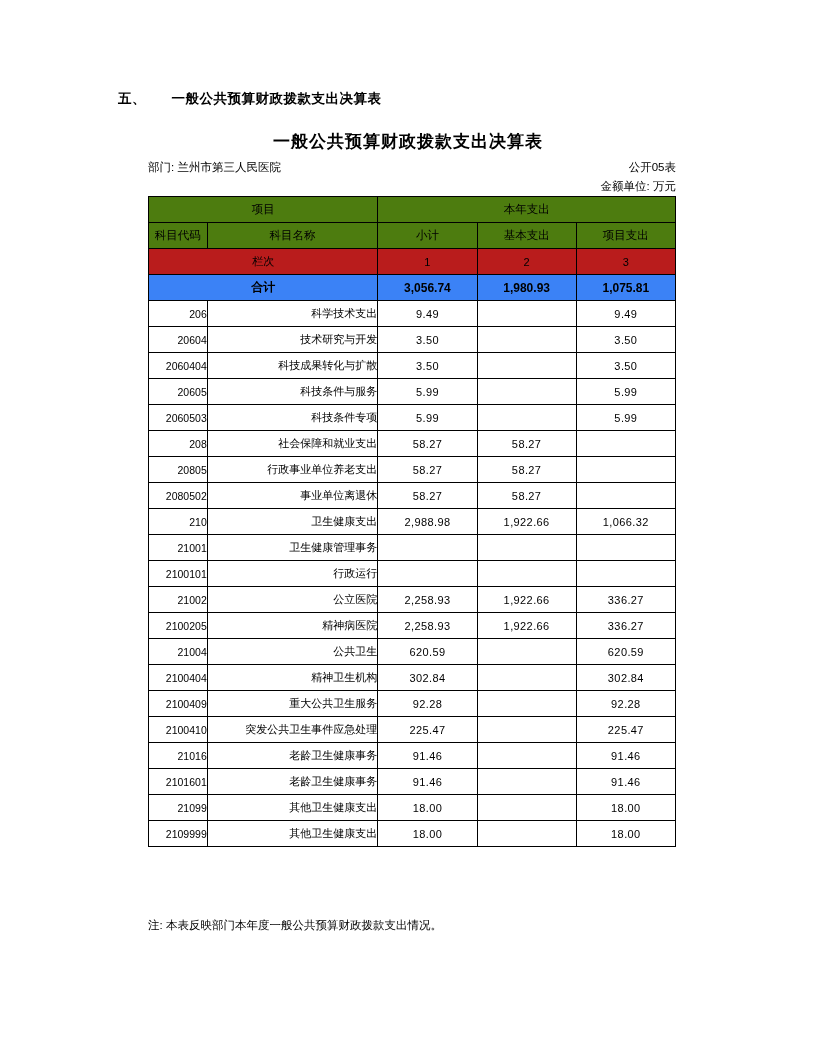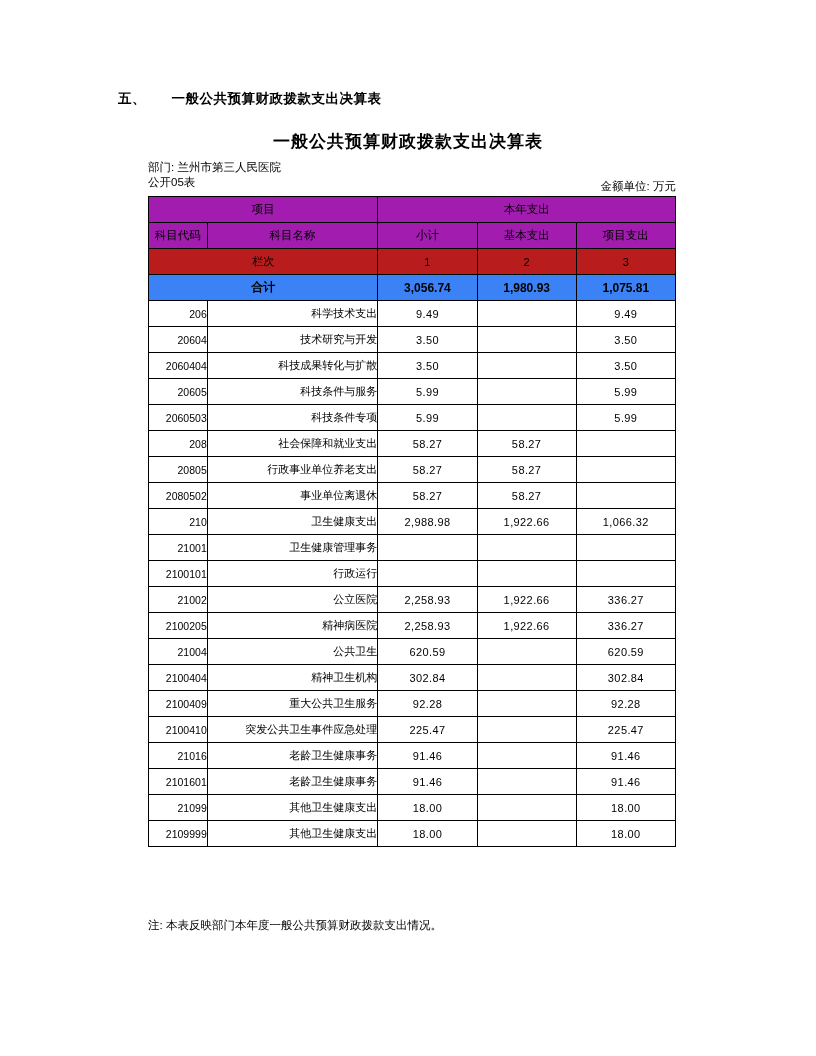--- a/index.html
+++ b/index.html
@@ -46,21 +46,20 @@
   .meta-row {
     position: absolute;
     left: 148px;
     right: 140px;
     top: 160px;
     font-size: 11.5px;
     font-family: "Liberation Sans", "DejaVu Sans", sans-serif;
     display: flex;
     justify-content: space-between;
     align-items: baseline;
-    flex-direction: column;
   }
   .meta-unit {
     position: absolute;
     right: 140px;
     top: 179px;
     font-size: 11.5px;
     font-family: "Liberation Sans", "DejaVu Sans", sans-serif;
     margin-left: 36px;
   }
   table.main {
@@ -73,21 +72,21 @@
     font-size: 11px;
     background: #fff;
   }
   table.main td {
     border: 1px solid #000;
     padding: 0;
     height: 25px;
     vertical-align: middle;
   }
   .hdr {
-    background: #a21caf;
+    background: #4d7c0f;
     text-align: center;
     font-size: 11.5px;
   }
   .hdr-tall {
     height: 64px;
   }
   .lane {
     background: #b91c1c;
     text-align: center;
   }

